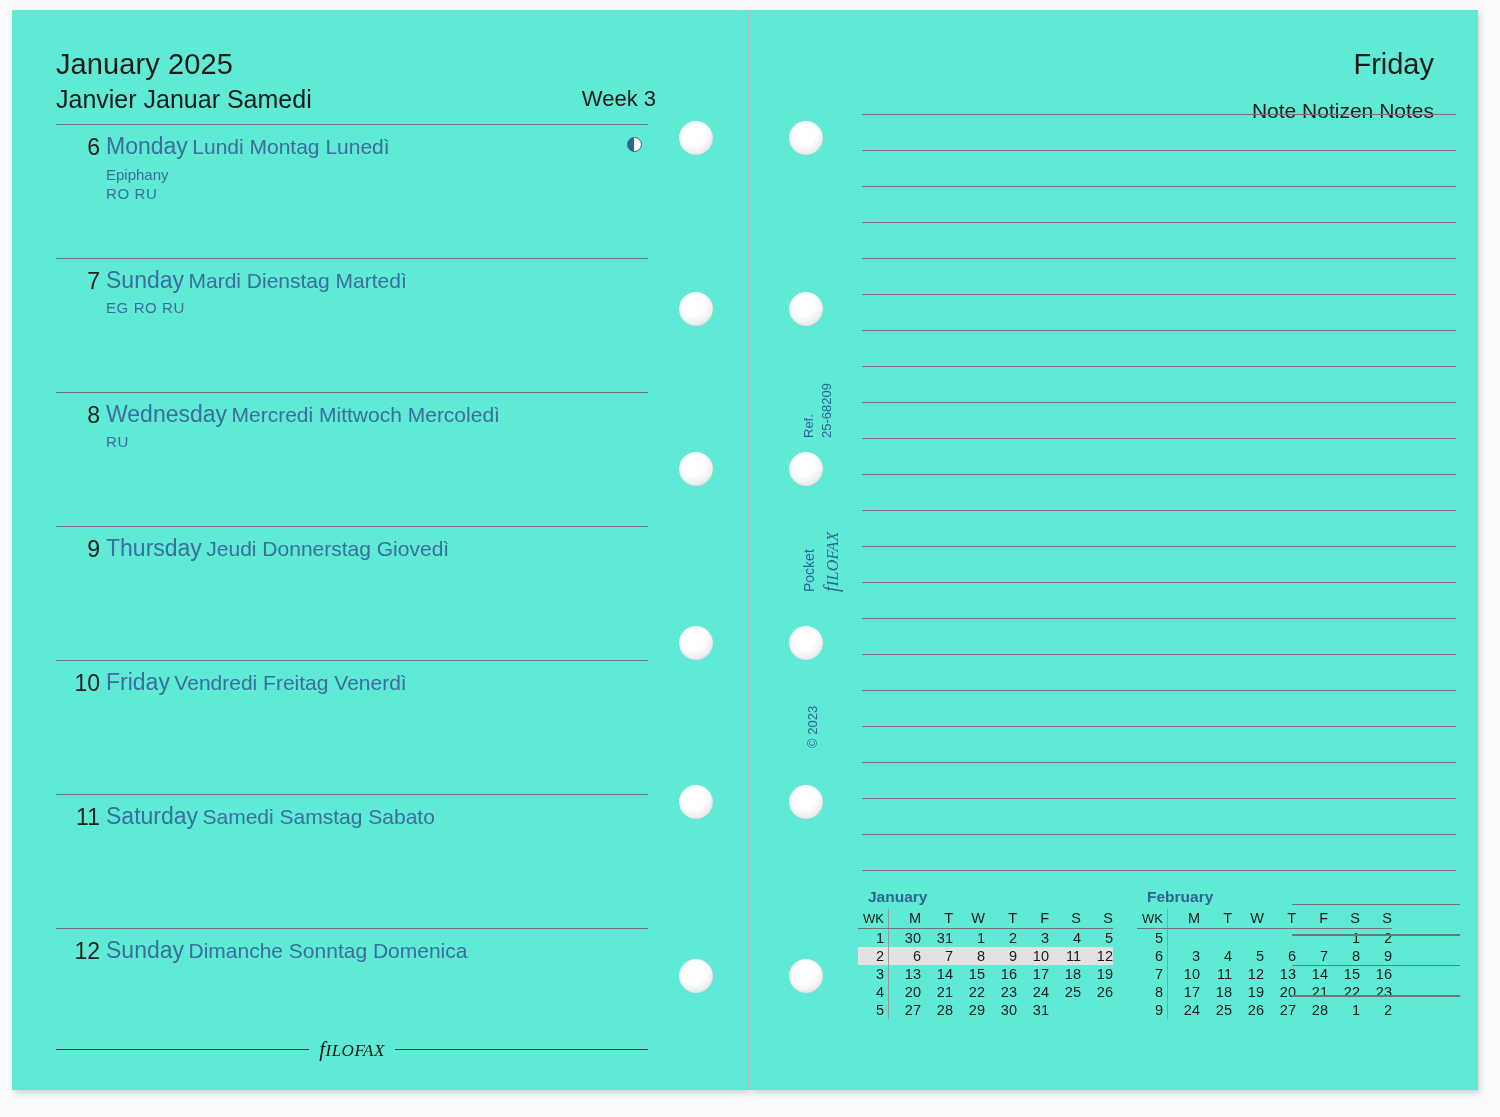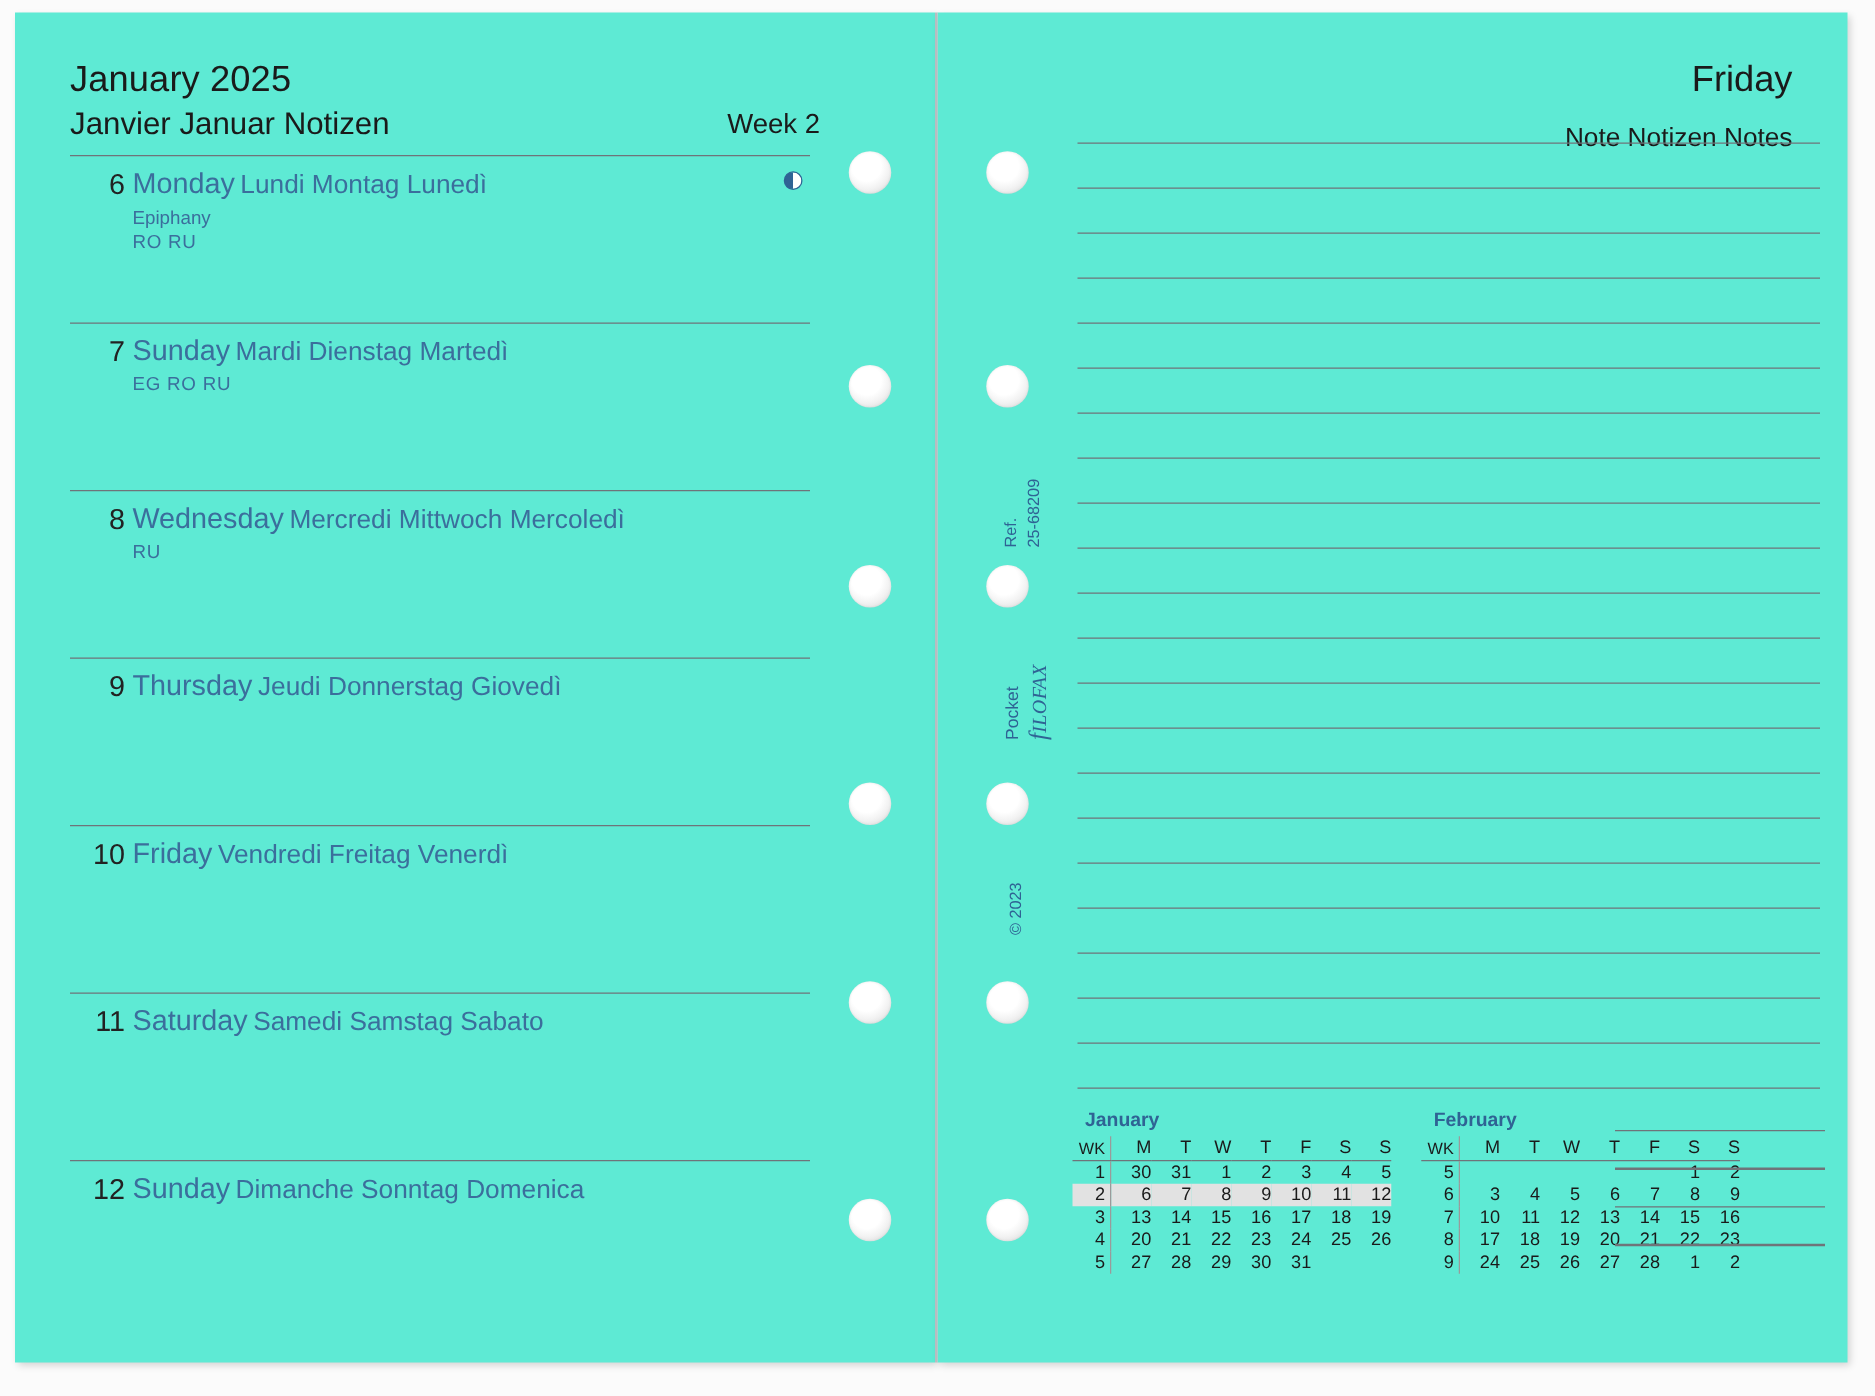--- a/index.html
+++ b/index.html
@@ -302,22 +302,22 @@
 </style>
 </head>
 <body>
 
 <div class="spread">
 
   <div class="page page-left">
 
     <div class="hdr">
       <div class="hdr-month">January 2025</div>
-      <div class="hdr-sub">Janvier Januar Notizen</div>
-      <div class="hdr-week">Week 2</div>
+      <div class="hdr-sub">Janvier Januar Samedi</div>
+      <div class="hdr-week">Week 3</div>
     </div>
 
     <div class="days">
 
       <div class="day-row">
         <div class="day-num">6</div>
         <div class="day-names">
           <span class="dn-en">Monday</span>
           <span class="dn-other">Lundi Montag Lunedì</span>
         </div>
@@ -371,20 +371,25 @@
       <div class="day-row r-sun">
         <div class="day-num">12</div>
         <div class="day-names">
           <span class="dn-en">Sunday</span>
           <span class="dn-other">Dimanche Sonntag Domenica</span>
         </div>
       </div>
 
     </div>
 
+    <div class="foot-logo">
+      <div class="rule"></div>
+      <div class="brand"><span>f</span><span class="small-caps">ILOFAX</span></div>
+      <div class="rule"></div>
+    </div>
 
   </div>
 
   <div class="page page-right">
 
     <div class="notes-hdr">
       <div class="notes-title">Friday</div>
       <div class="notes-sub">Note Notizen Notes</div>
     </div>
 

